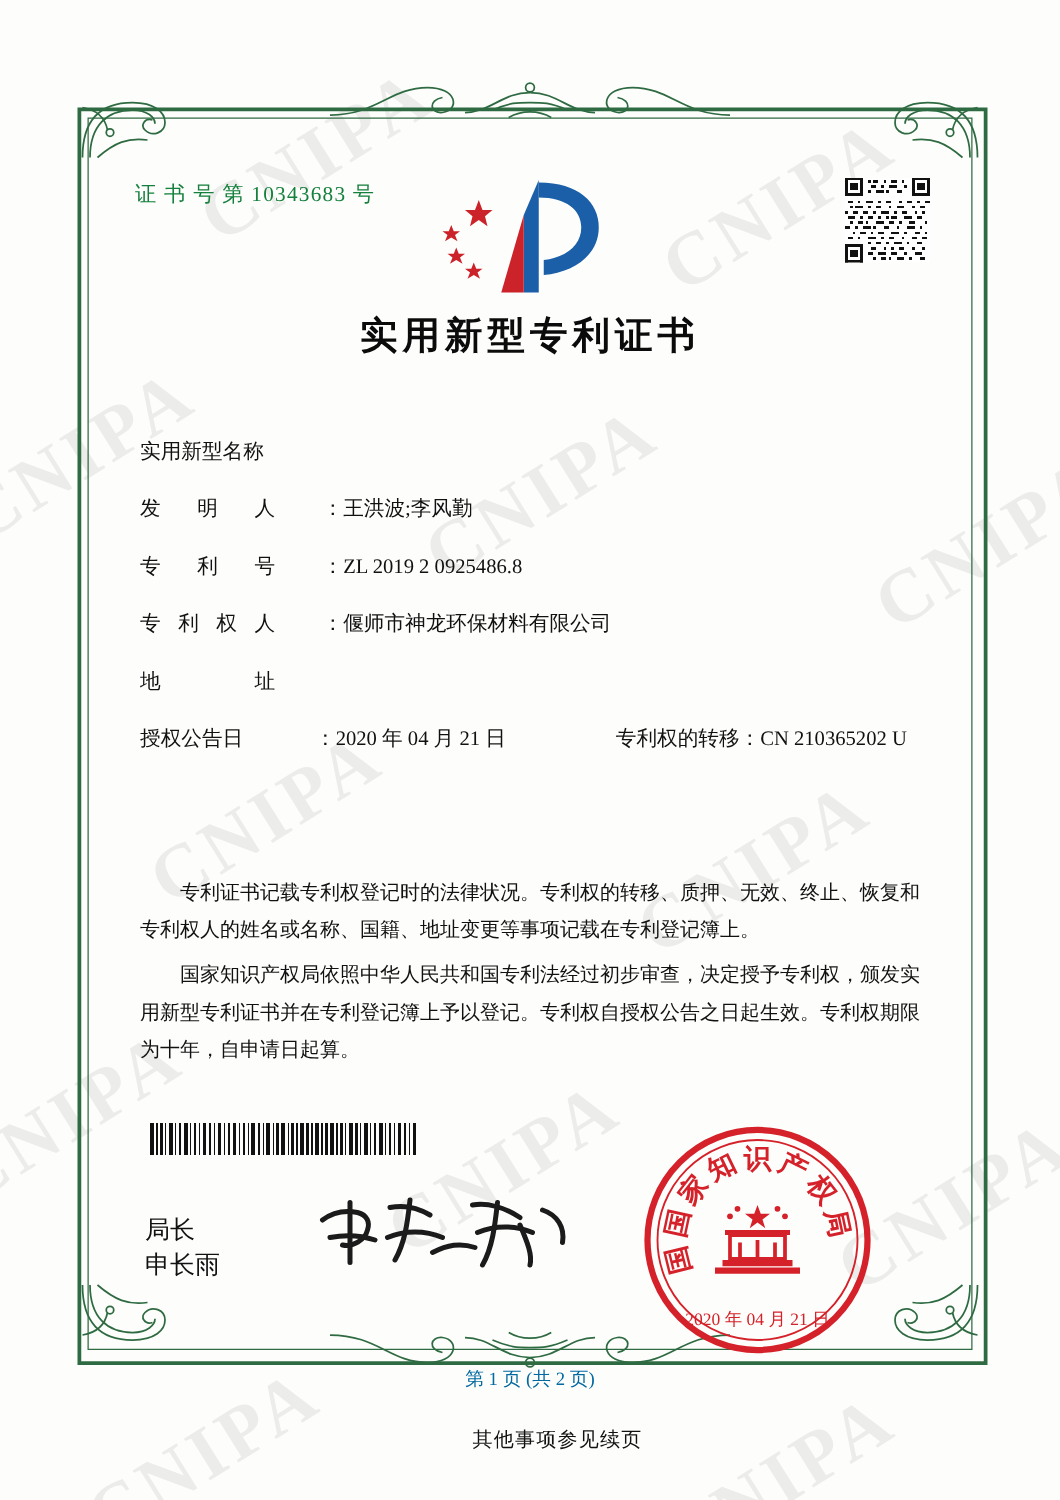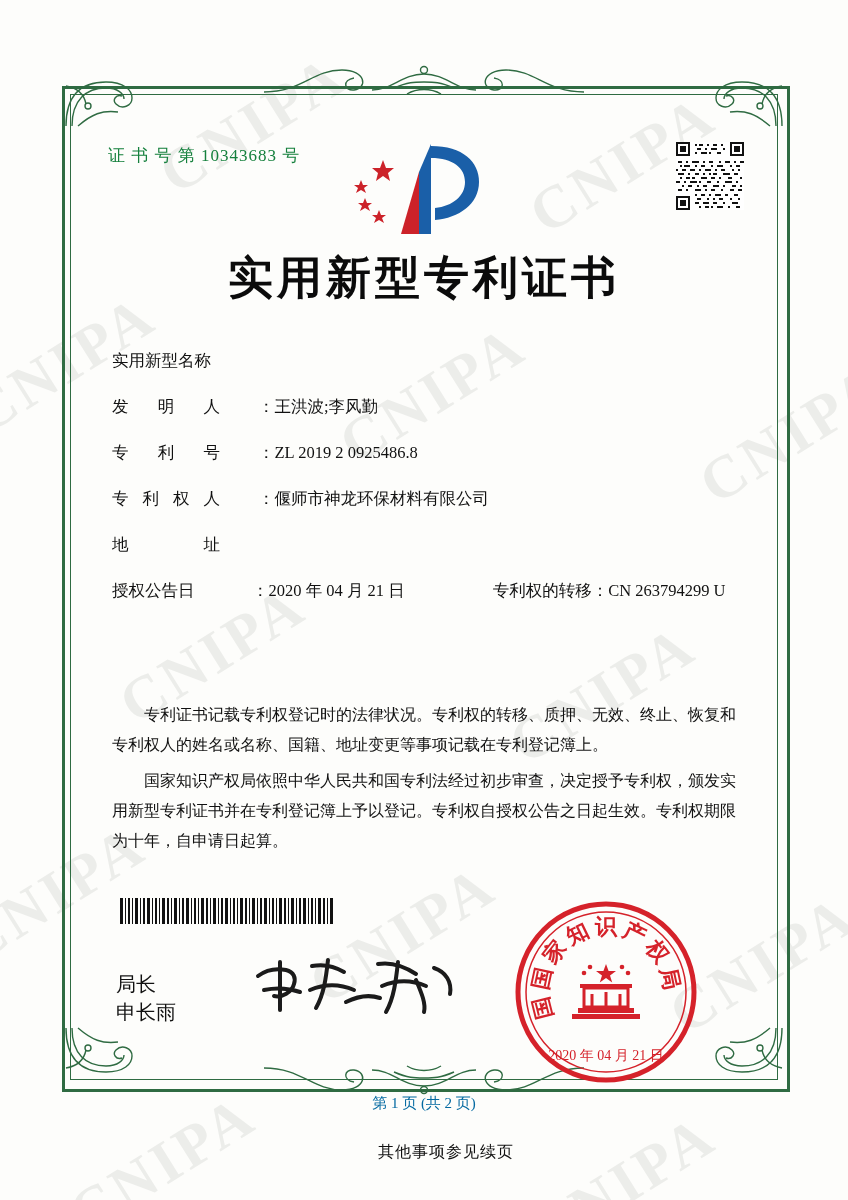--- a/index.html
+++ b/index.html
@@ -126,21 +126,21 @@
   }
   .logo svg { display:block; width:100%; height:100%; }
 
   .title {
     position: absolute;
     left: 0; right: 0;
     top: 248px;
     text-align: center;
     font-family: "Liberation Serif", "DejaVu Serif", serif;
     font-weight: bold;
-    font-size: 45px;
+    font-size: 30px;
     letter-spacing: 4px;
     color: #0b0b0b;
   }
 
   .fields {
     position: absolute;
     left: 112px;
     top: 350px;
     width: 620px;
     font-family: "Liberation Serif", "DejaVu Serif", serif;
@@ -512,21 +512,21 @@
       <div class="field-row">
         <div class="field-label spread">
           <span>地</span>
           <span>址</span>
         </div>
       </div>
 
       <div class="field-row inline-2">
         <div class="field-label">授权公告日</div>
         <div class="field-value">：<span>2020 年 04 月 21 日</span></div>
-        <div class="field-label2"><span>专利权的转移</span>：<span>CN 263794299 U</span></div>
+        <div class="field-label2"><span>专利权的转移</span>：<span>CN 210365202 U</span></div>
       </div>
 
     </div>
 
     <div class="paras">
       <p>专利证书记载专利权登记时的法律状况。专利权的转移、质押、无效、终止、恢复和专利权人的姓名或名称、国籍、地址变更等事项记载在专利登记簿上。</p>
       <p>国家知识产权局依照中华人民共和国专利法经过初步审查，决定授予专利权，颁发实用新型专利证书并在专利登记簿上予以登记。专利权自授权公告之日起生效。专利权期限为十年，自申请日起算。</p>
     </div>
 
     <div class="barcode">

